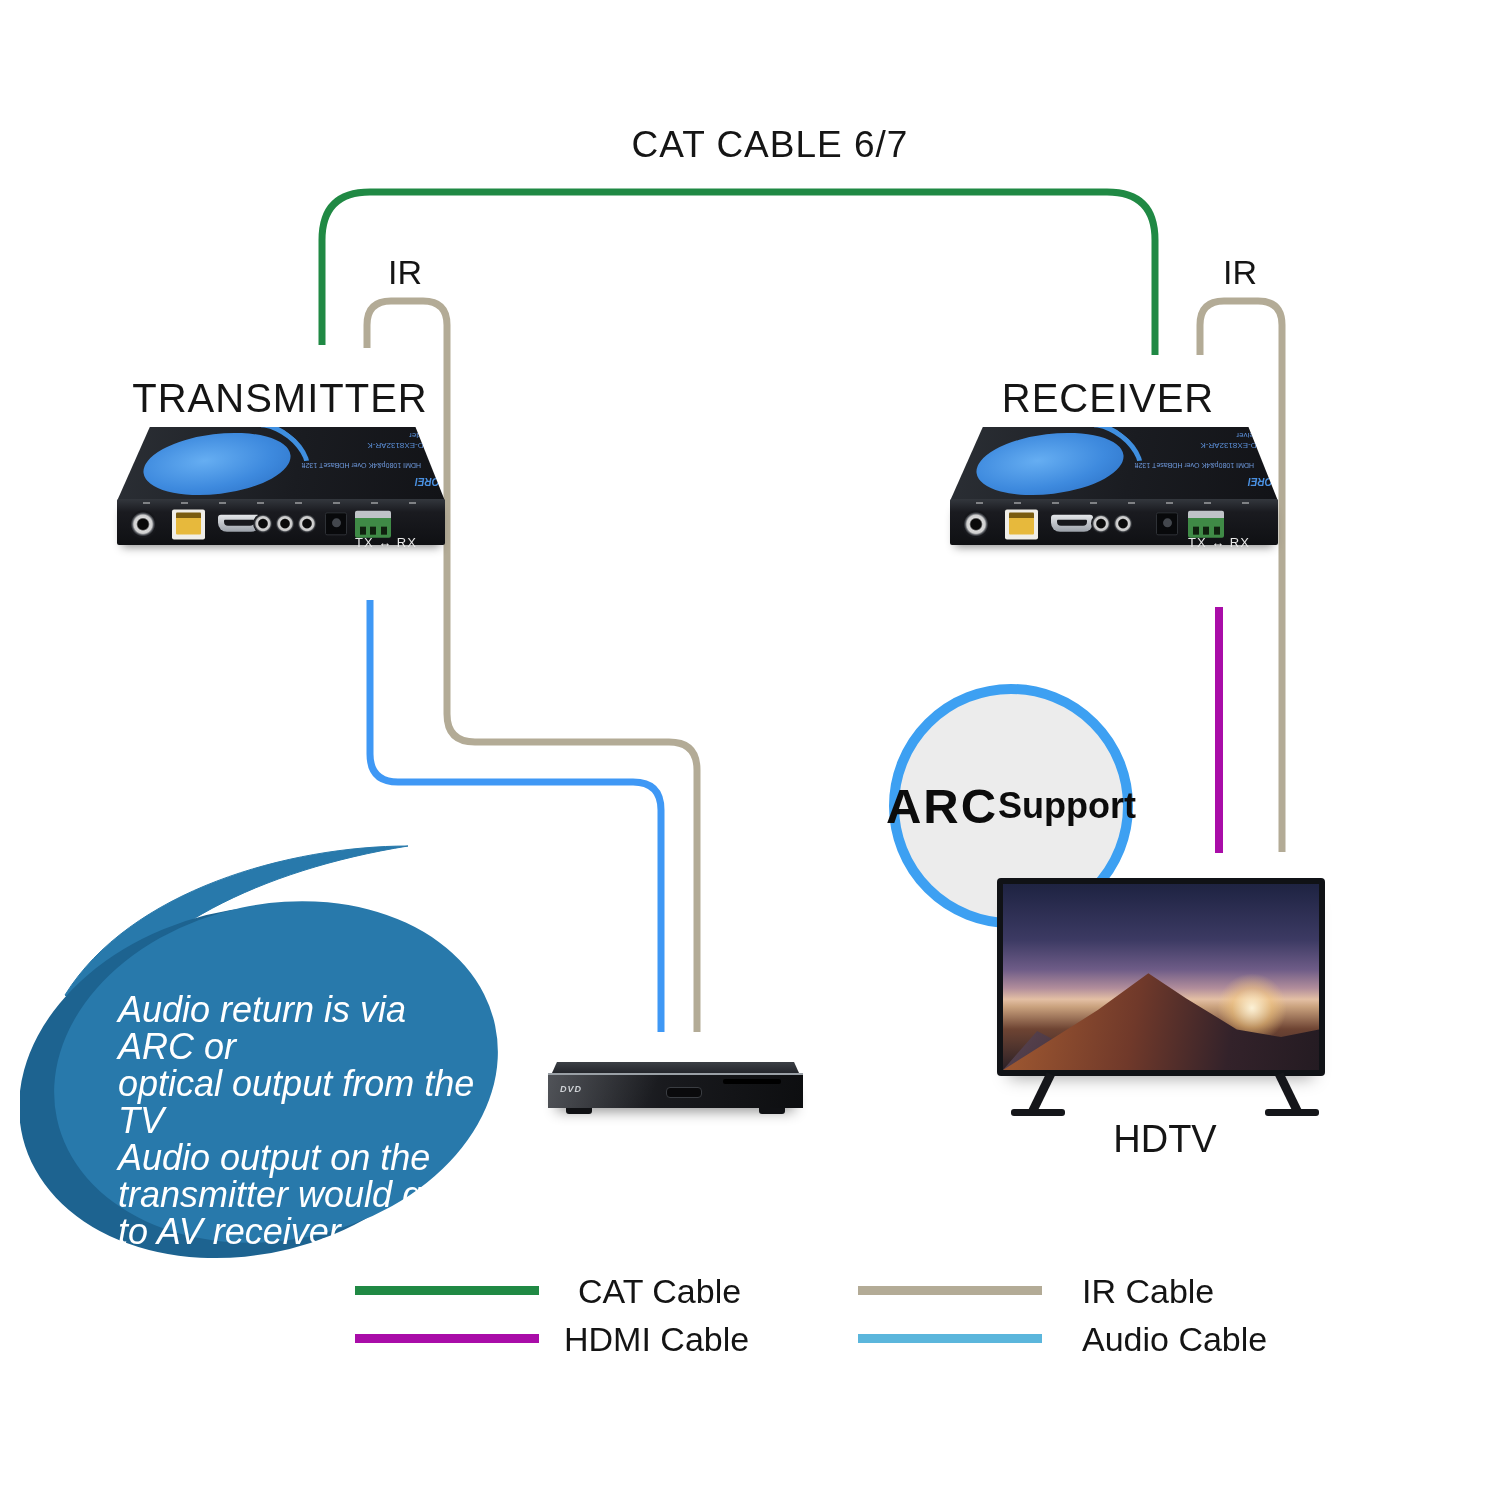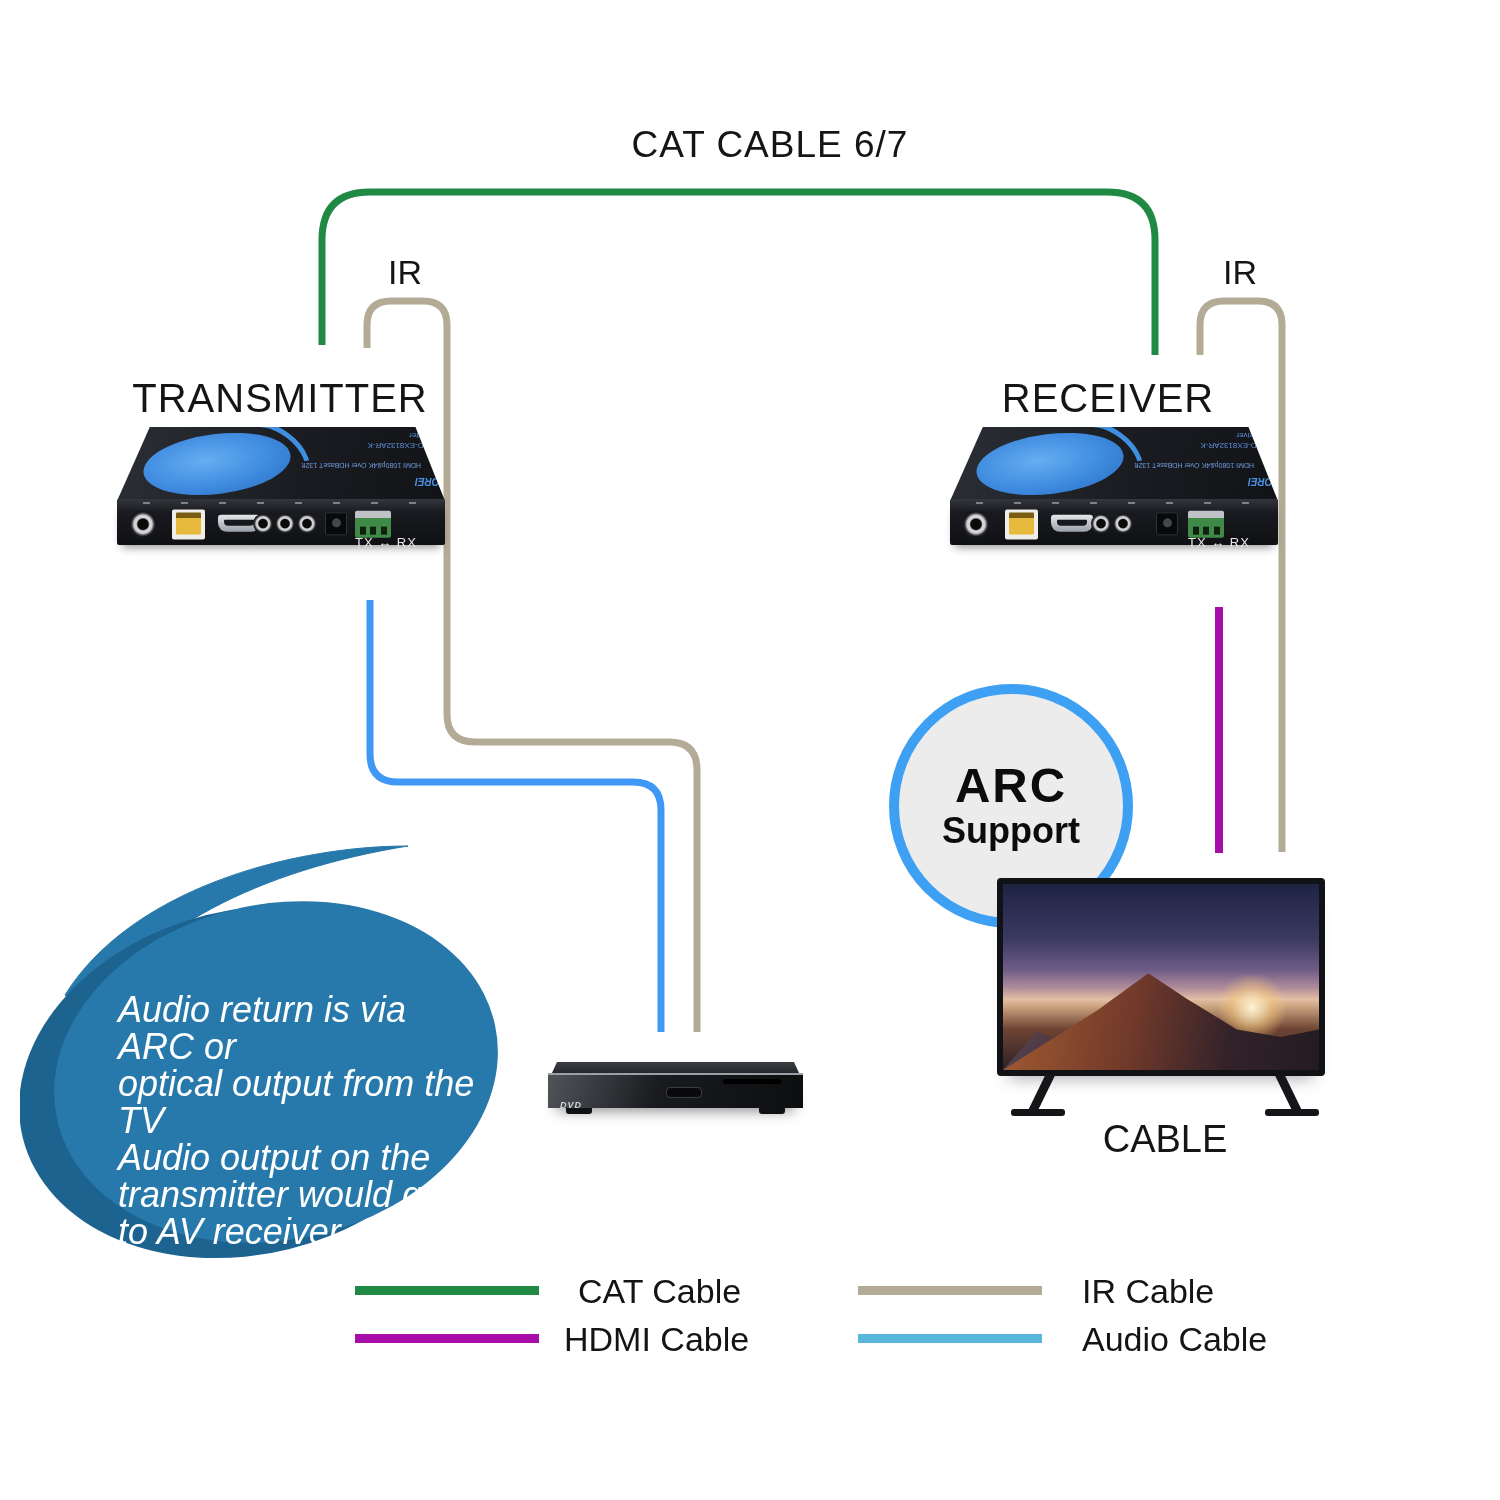--- a/index.html
+++ b/index.html
@@ -52,21 +52,21 @@
         background:radial-gradient(circle,#0b0b0b 30%,#d6d6d6 38%,#c4c4c4 50%,#3c3f44 58%,#17181c 66%);}
   .p-opt{width:20px;height:21px;background:#08090b;border:1px solid #2e3136;border-radius:2px;}
   .p-opt i{display:block;margin:5px auto 0;width:9px;height:9px;border-radius:50%;background:#43474d;}
   .p-term{width:36px;height:24px;background:linear-gradient(180deg,#bfc3c7 0 7px,#3f8a46 7px 100%);
         border-radius:2px;display:flex;justify-content:space-evenly;align-items:flex-end;padding-bottom:3px;}
   .p-term i{width:6px;height:8px;background:#10210f;}
   .term-lbl{position:absolute;font-size:13px;color:#e8e8e8;letter-spacing:1px;}
 
   
   .arc-badge{left:889px;top:684px;width:224px;height:224px;border-radius:50%;border:10px solid #3da0f2;
-             background:#ececec;z-index:2;display:flex;flex-direction:column;align-items:center;justify-content:center;}
+             background:#ececec;z-index:2;display:flex;flex-direction:row;align-items:center;justify-content:center;}
   .arc-badge .l1{font-size:49px;font-weight:bold;letter-spacing:2px;color:#0c0c0c;line-height:1;}
   .arc-badge .l2{font-size:36px;font-weight:bold;color:#0c0c0c;line-height:1.15;}
 
   
   .tv{left:995px;top:878px;width:340px;height:240px;z-index:3;}
   .tv-frame{position:absolute;left:2px;top:0;width:328px;height:198px;background:#101216;border-radius:4px;
             padding:6px;box-sizing:border-box;box-shadow:0 14px 16px -12px rgba(0,0,0,.35);}
   .tv-screen{position:relative;width:100%;height:100%;overflow:hidden;
       background:linear-gradient(180deg,#1e2342 0%,#3c3a63 30%,#6e5c87 46%,#b18d9b 56%,#e3bfa4 62%,#caa27e 66%,#6e4433 78%,#2b2026 100%);}
   .tv-sun{position:absolute;right:10%;top:48%;width:70px;height:70px;border-radius:50%;
@@ -81,21 +81,21 @@
   .tv-foot{position:absolute;width:54px;height:7px;background:#15161a;border-radius:3px;top:231px;}
 
   
   .dvd{left:548px;top:1062px;width:255px;height:52px;z-index:3;}
   .dvd-top{position:absolute;left:4px;top:0;width:247px;height:11px;
       background:linear-gradient(180deg,#3c4046,#24262b);clip-path:polygon(2% 0,98% 0,100% 100%,0 100%);}
   .dvd-body{position:absolute;left:0;top:11px;width:255px;height:33px;border-top:2px solid #9aa0a6;
       background:linear-gradient(95deg,#34373d 0%,#191a1e 45%,#0d0e10 100%);
       box-shadow:0 12px 14px -9px rgba(0,0,0,.45);}
   .dvd-gloss{position:absolute;inset:0;background:linear-gradient(115deg,rgba(255,255,255,.14) 0%,rgba(255,255,255,0) 42%);}
-  .dvd-logo{position:absolute;left:12px;top:9px;font-size:9px;font-weight:bold;color:#cfd2d6;font-style:italic;letter-spacing:1px;margin-top:16px;}
+  .dvd-logo{position:absolute;left:12px;top:9px;font-size:9px;font-weight:bold;color:#cfd2d6;font-style:italic;letter-spacing:1px;}
   .dvd-tray{position:absolute;left:118px;top:12px;width:34px;height:9px;background:#0a0a0c;border:1px solid #3a3d42;border-radius:4px;}
   .dvd-slot{position:absolute;right:22px;top:4px;width:58px;height:5px;background:#000;border-radius:2px;}
   .dvd-foot{position:absolute;width:26px;height:6px;background:#101114;bottom:0;border-radius:0 0 3px 3px;}
 
   
   .bubble-svg{left:20px;top:820px;z-index:1;}
   .bubble-text{left:118px;top:991px;width:360px;z-index:2;color:#ffffff;font-style:italic;
                font-size:36px;line-height:37px;white-space:pre-line;}
 
   
@@ -113,21 +113,21 @@
     <path d="M 370 600 L 370 754 Q 370 782 398 782 L 633 782 Q 661 782 661 810 L 661 1032" fill="none" stroke-width="7" stroke="#3f98f5"></path>
     <path d="M 1200 355 L 1200 325 Q 1200 301 1224 301 L 1258 301 Q 1282 301 1282 325 L 1282 852" fill="none" stroke-width="7" stroke="#b3ab96"></path>
     <path d="M 1219 607 L 1219 853" fill="none" stroke-width="8" stroke="#a90da8"></path>
   </svg>
 
   <div class="lbl title">CAT CABLE 6/7</div>
   <div class="lbl ir-label-l">IR</div>
   <div class="lbl ir-label-r">IR</div>
   <div class="lbl tx-label">TRANSMITTER</div>
   <div class="lbl rx-label">RECEIVER</div>
-  <div class="lbl hdtv-label">CABLE</div>
+  <div class="lbl hdtv-label">HDTV</div>
 
   <div class="device" style="left:117px;top:427px;">
     <div class="dev-top">
       <div class="dev-logo"></div>
       <div class="dev-swoosh"></div>
       <div class="dev-rotxt dev-model">
         <span>UHD-EX8132AR-K</span><br>
         <span>Sender</span>
       </div>
       <div class="dev-rotxt dev-banner">HDMI 1080p&amp;4K Over HDBaseT 132ft</div>

